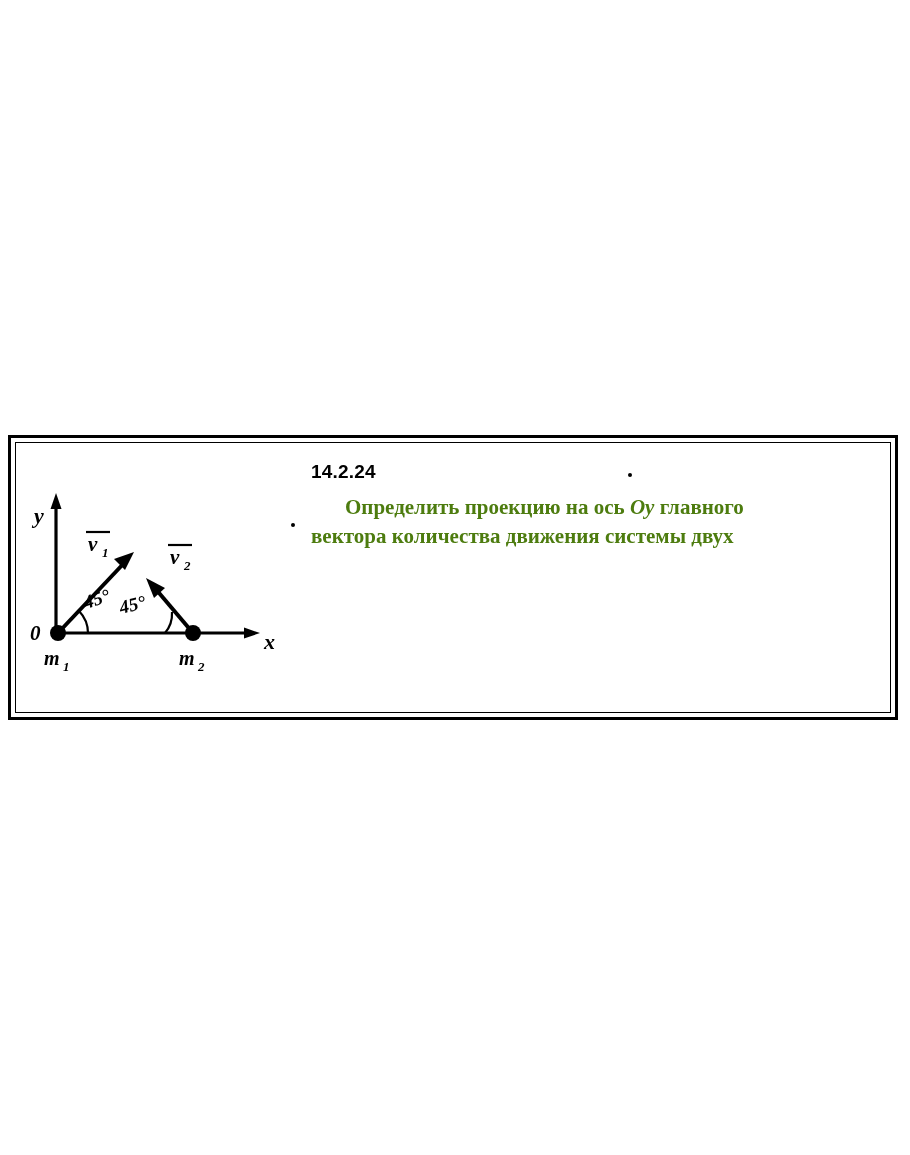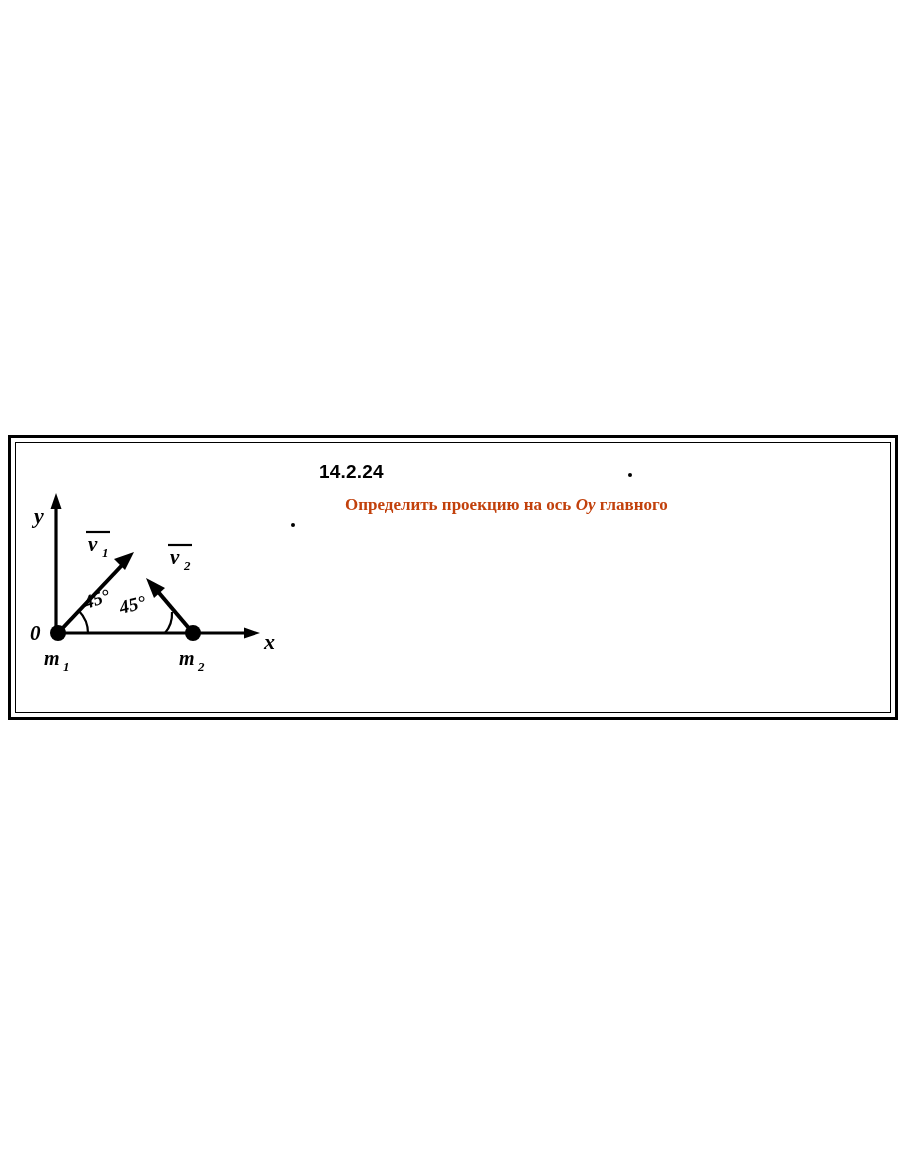--- a/index.html
+++ b/index.html
@@ -62,27 +62,27 @@
     left: 295px;
     top: 18px;
     width: 570px;
   }
   .problem-number {
     font-family: "Liberation Sans", sans-serif;
     font-weight: bold;
     font-size: 19px;
     letter-spacing: 0.2px;
     color: #000000;
-    margin: 0 0 10px 8px;
+    margin: 0 0 10px 0;
   }
   .problem-text {
     font-family: "Liberation Serif", serif;
-    font-size: 17px;
+    font-size: 21px;
     line-height: 1.36;
-    color: #c2410c;
+    color: #4d7c0f;
     text-align: justify;
     font-weight: 600;
   }
   .problem-text .ln {
     display: block;
     white-space: pre;
   }
   .problem-text .ln.first {
     text-indent: 34px;
   }
@@ -167,19 +167,20 @@
 
           <text x="60" y="126" transform="rotate(-18 60 126)" font-family="Liberation Serif, serif" font-size="19" font-weight="bold" font-style="italic">45°</text>
           <text x="95" y="131" transform="rotate(-14 95 131)" font-family="Liberation Serif, serif" font-size="19" font-weight="bold" font-style="italic">45°</text>
         </svg>
       </div>
 
       <div class="text-col">
         <div class="problem-number">14.2.24</div>
         <div class="problem-text">
           <span class="ln first">Определить проекцию на ось <span class="it">Oy</span> главного</span>
+          <span class="ln">вектора количества движения системы двух</span>
         </div>
       </div>
 
     </div>
   </div>
 
 </div>
 
 </body></html>

